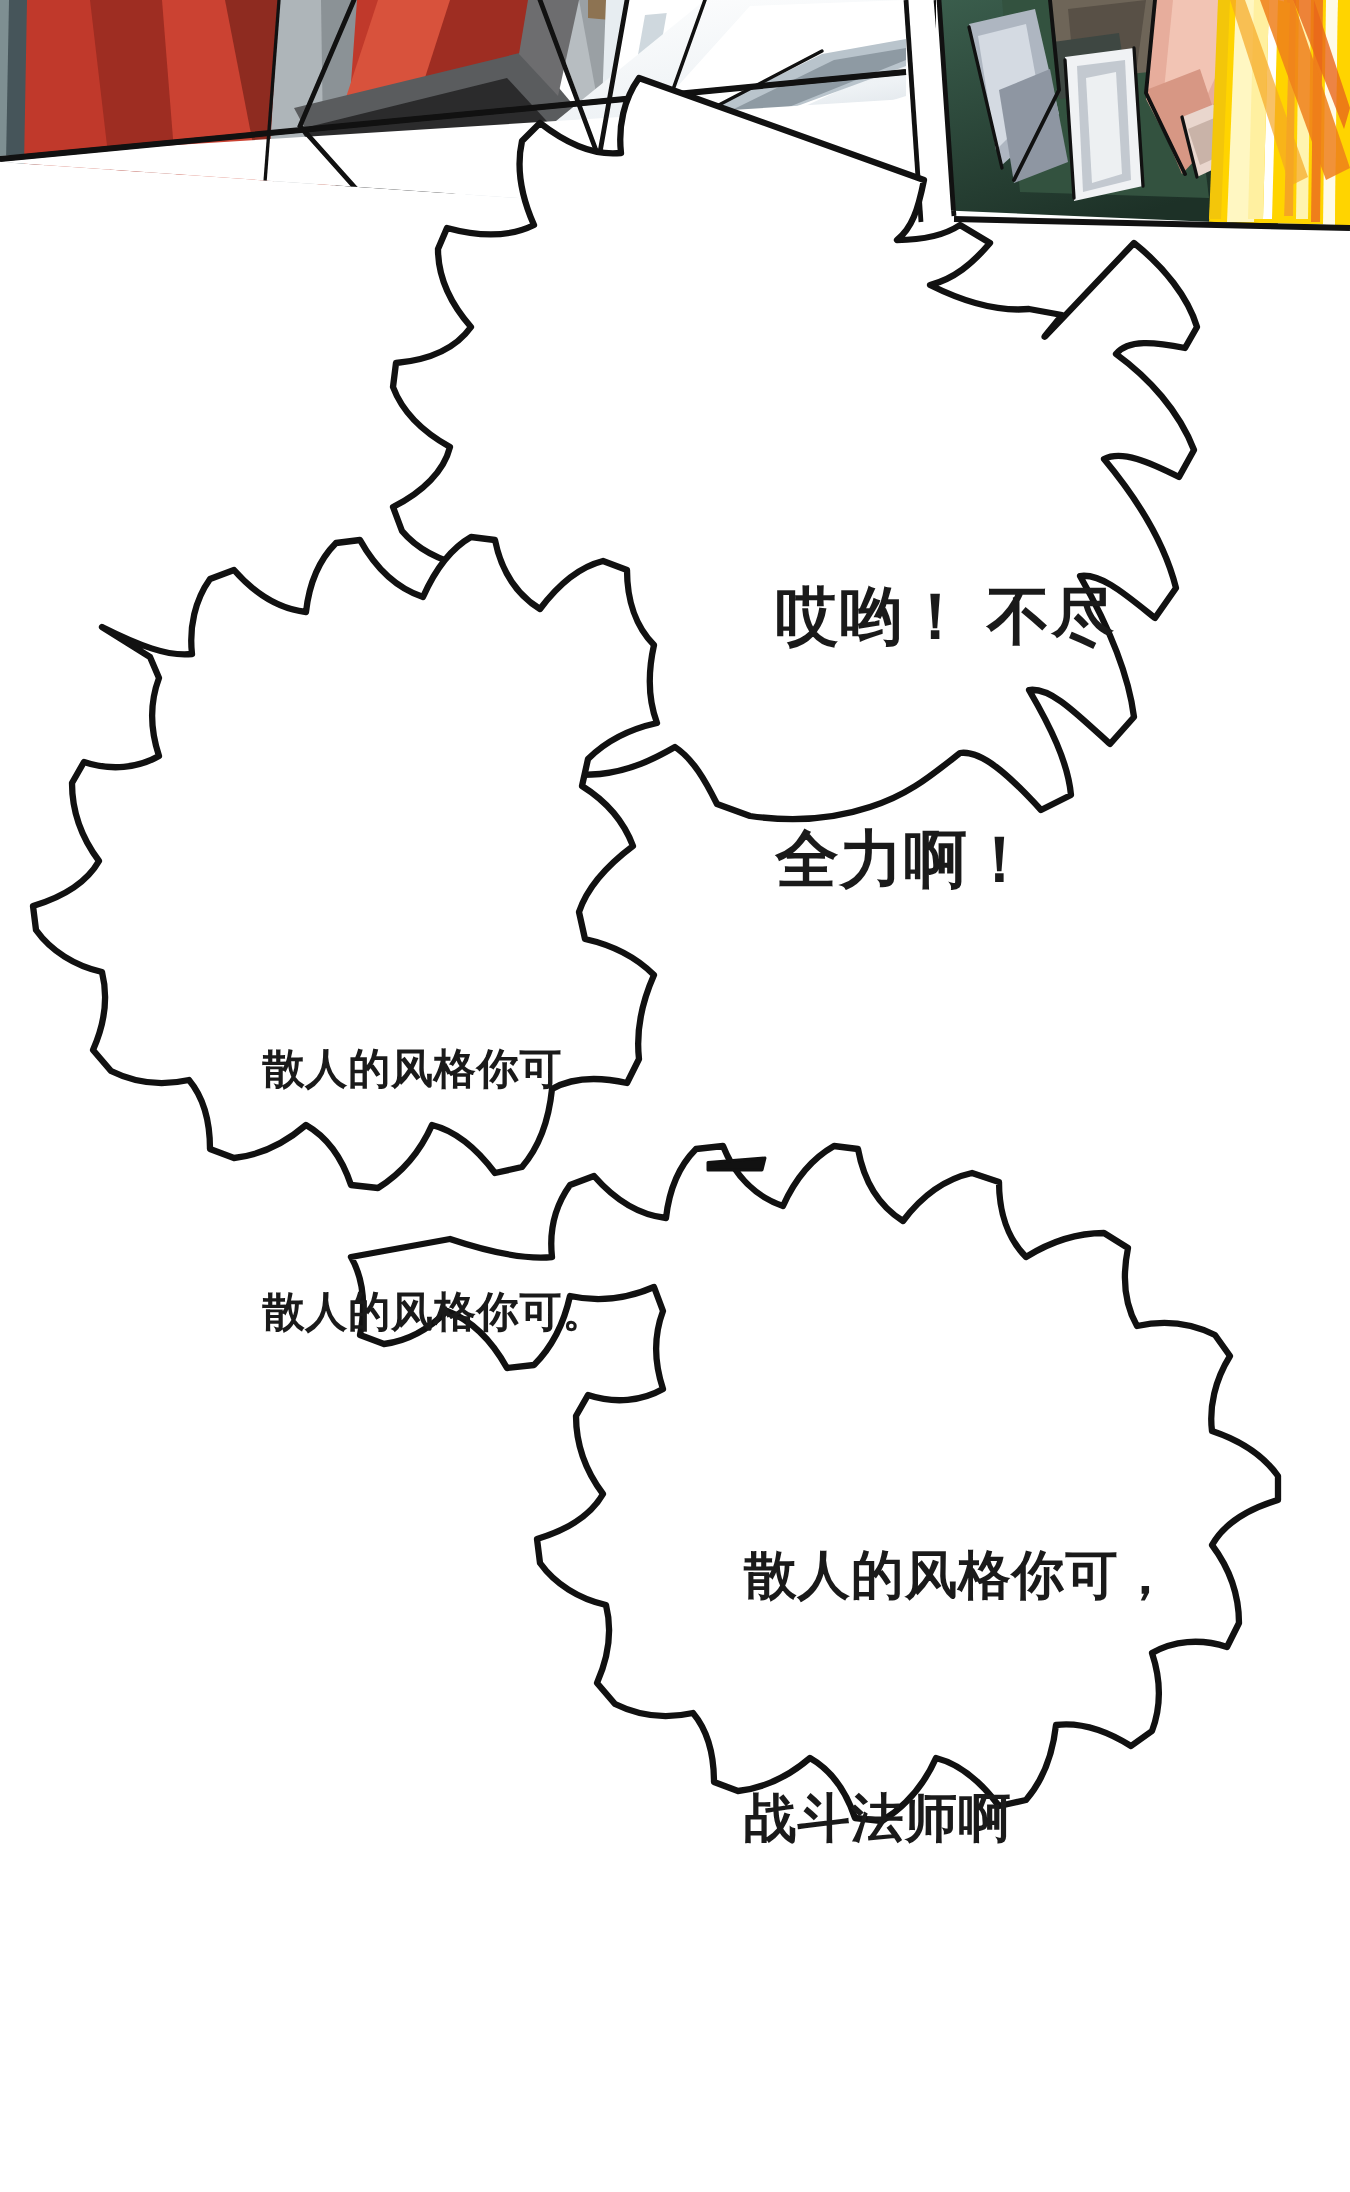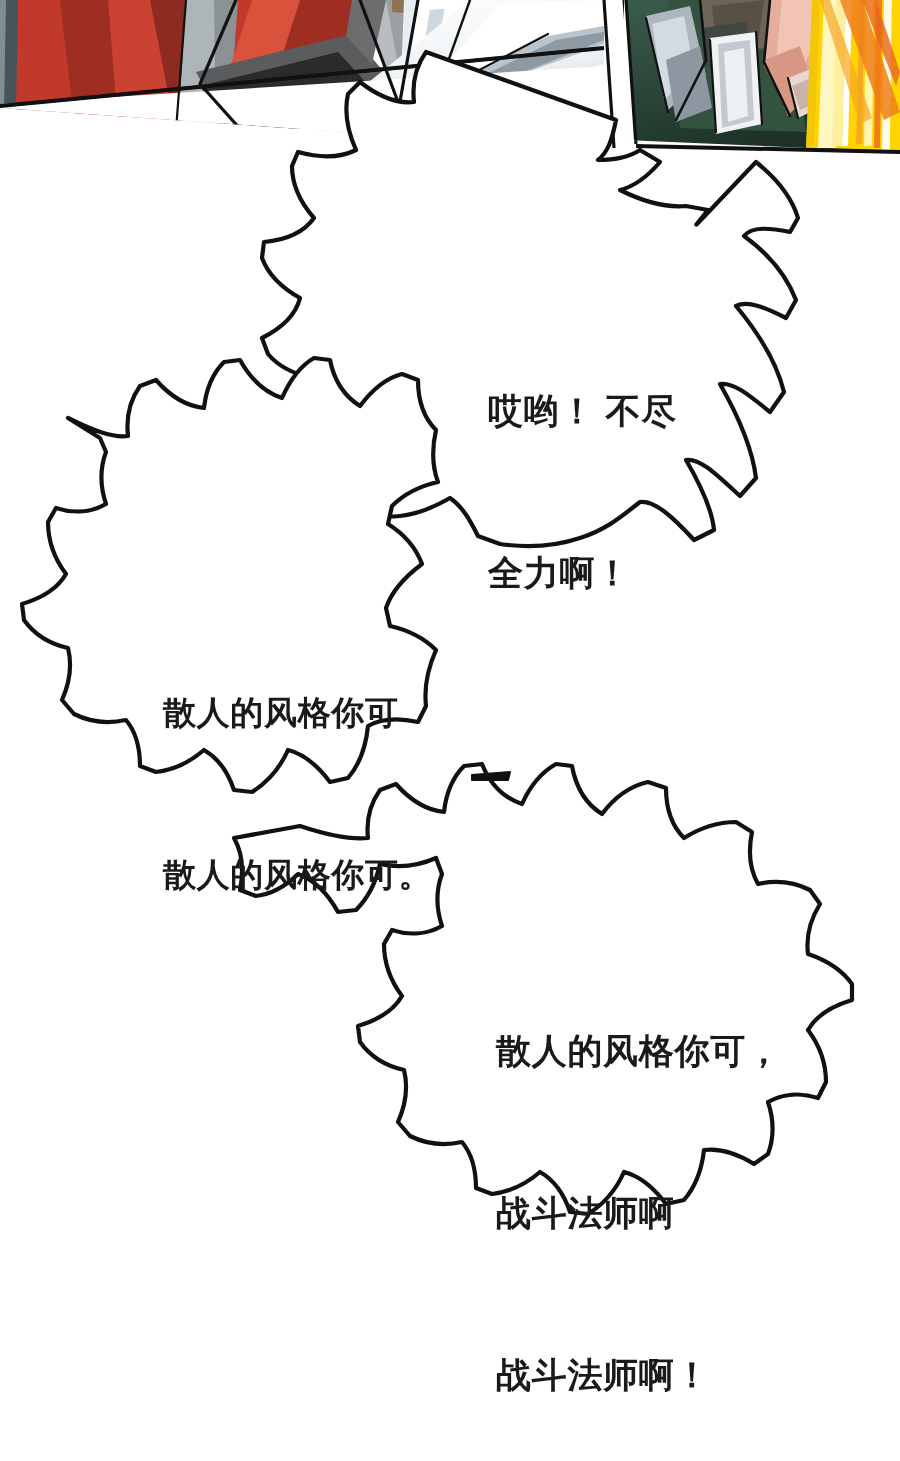--- a/index.html
+++ b/index.html
@@ -26,29 +26,29 @@
   .bubble-text {
     position: absolute;
     color: #1a1a1a;
     font-family: "Liberation Sans", "DejaVu Sans", sans-serif;
     font-weight: 700;
     letter-spacing: 0.02em;
     white-space: pre;
     pointer-events: none;
   }
   #bubble-text-1 {
-    left: 488px;
+    left: 517px;
     top: 276px;
-    font-size: 35px;
+    font-size: 42px;
     line-height: 54px;
   }
   #bubble-text-2 {
-    left: 163px;
+    left: 175px;
     top: 578px;
-    font-size: 33px;
+    font-size: 28px;
     line-height: 54px;
   }
   #bubble-text-3 {
     left: 496px;
     top: 916px;
     font-size: 35px;
     line-height: 54px;
   }
 </style>
 </head>
@@ -358,16 +358,15 @@
   </div>
 
   <div class="bubble-text" id="bubble-text-2">
     <div>散人的风格你可</div>
     <div>散人的风格你可。</div>
   </div>
 
   <div class="bubble-text" id="bubble-text-3">
     <div>散人的风格你可，</div>
     <div>战斗法师啊</div>
-    <div>战斗法师啊！</div>
   </div>
 
 </div>
 
 </body></html>

